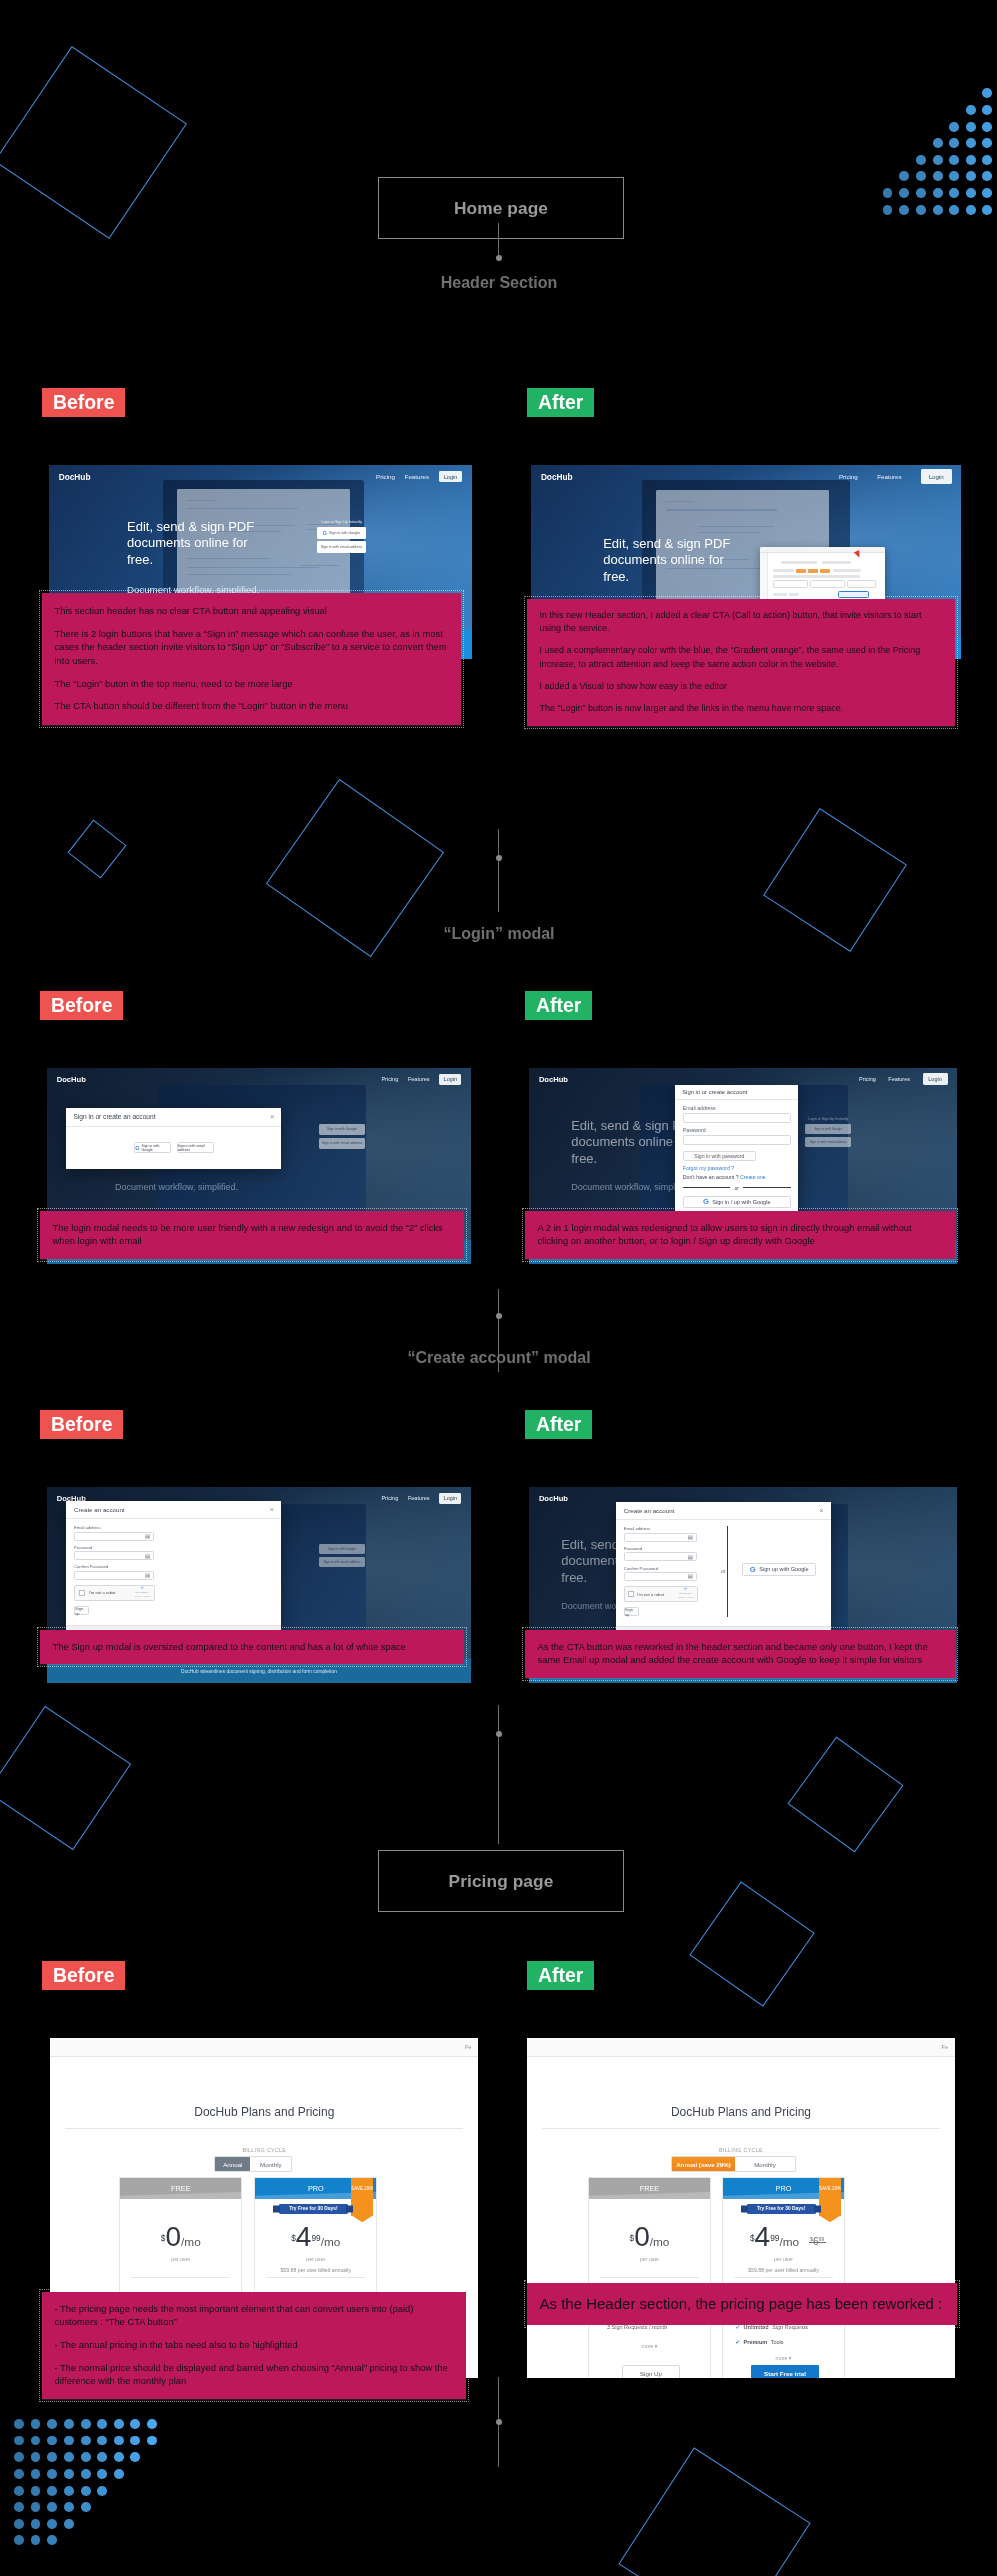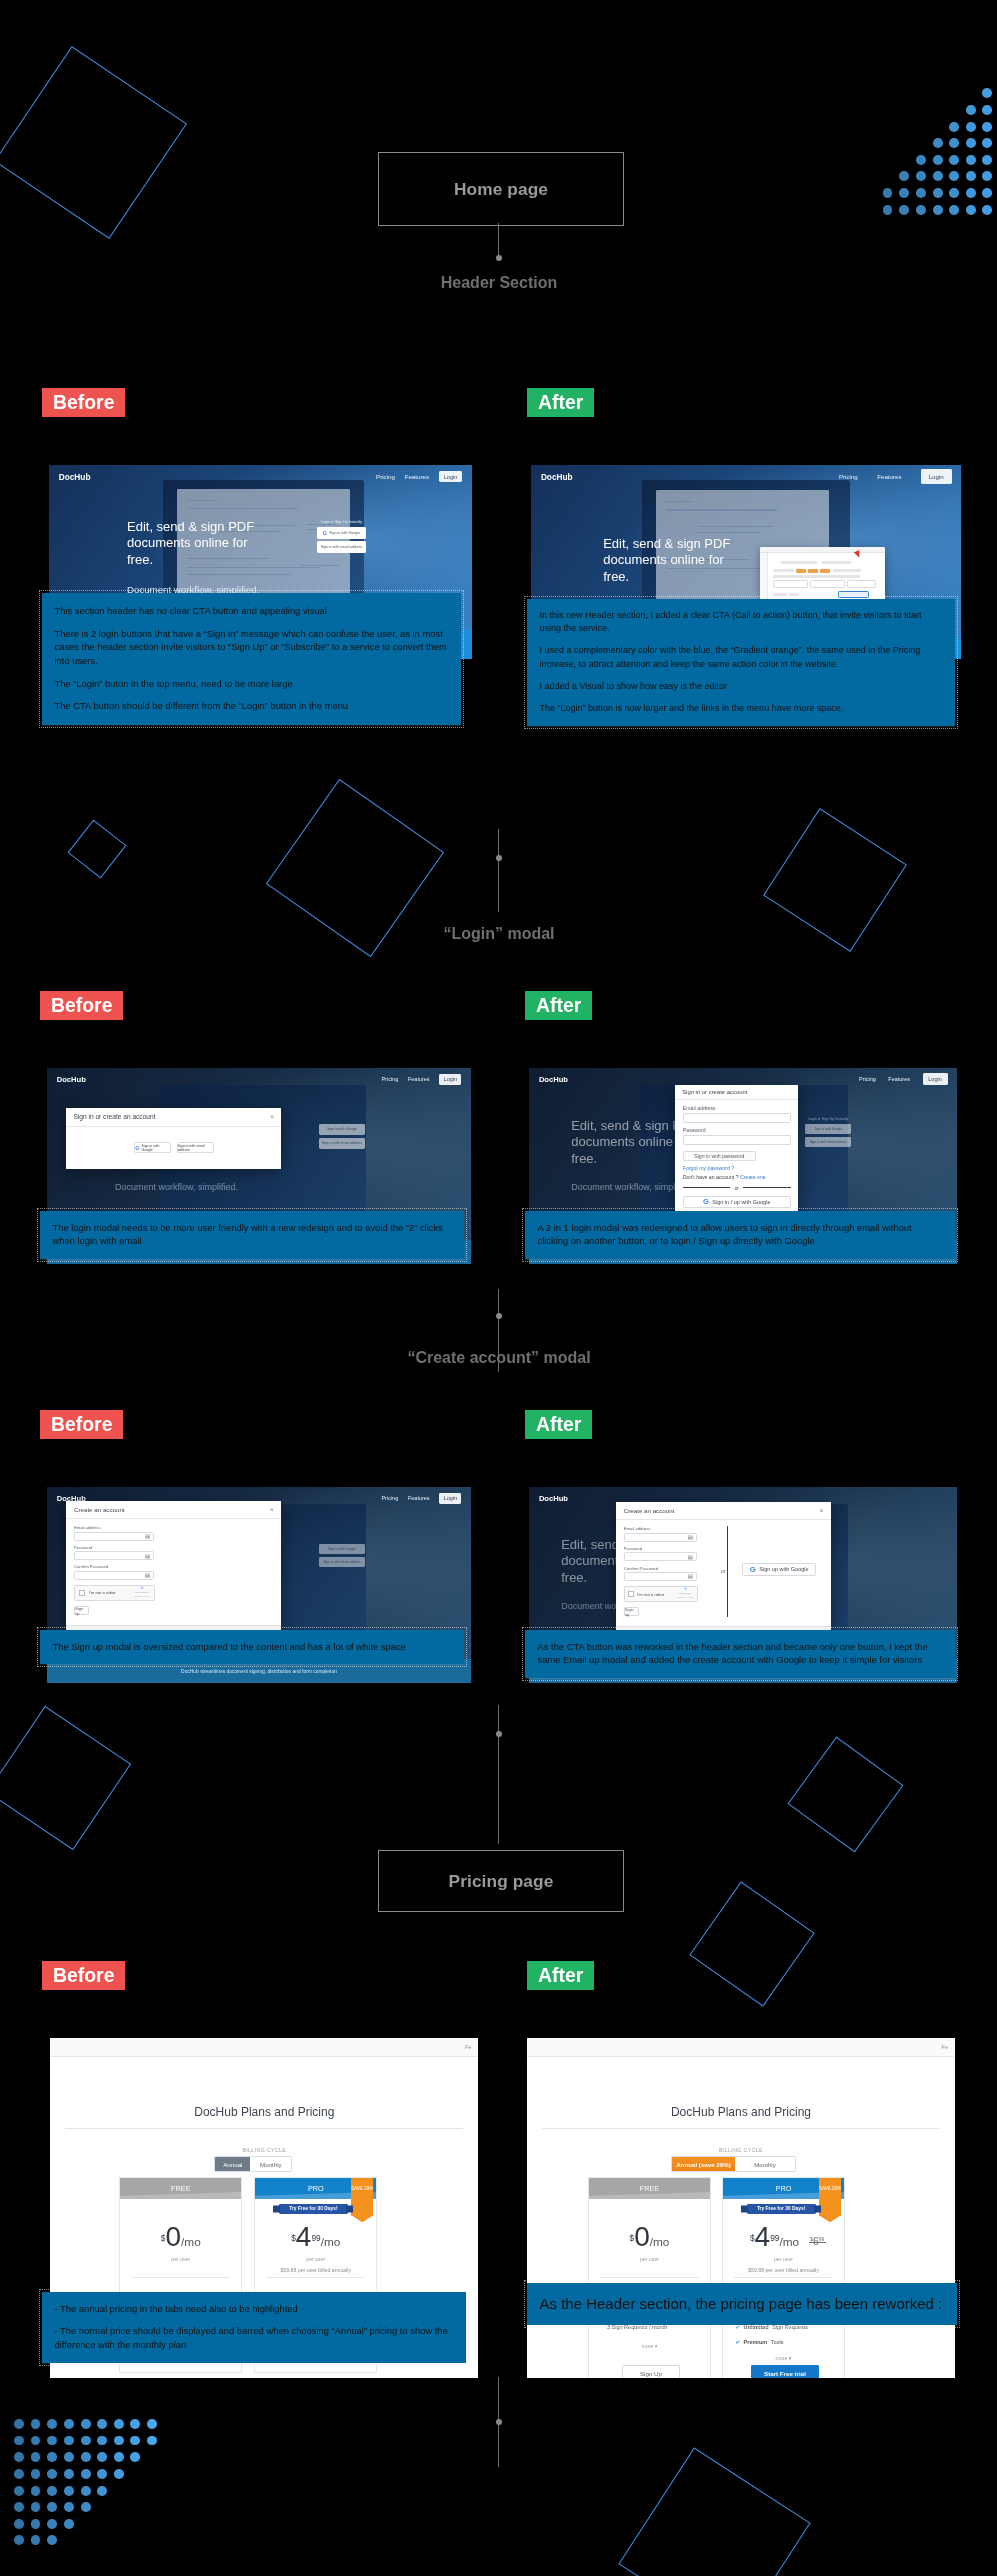--- a/index.html
+++ b/index.html
@@ -143,21 +143,21 @@
   .feat .dim{ color:#9aa0a6; }
   .more{ position:absolute; width:100%; text-align:center; color:#9aa0a6; }
   .plan-cta{ position:absolute; display:flex; align-items:center; justify-content:center; border-radius:1.4px;}
   .plan-cta.outline{ border:0.7px solid #d6d9de; color:#5a6069; background:#fff;}
   .plan-cta.solid{ background:#1477c9; color:#fff; font-weight:bold;}
   .strike{ position:absolute; color:#6b7178; }
   .strike .bar{ position:absolute; left:-1.4px; right:-1.4px; top:52%; height:0.7px; background:#6b7178; }
 
   
   .note{
-    position:absolute; background:#0369a1; color:#111;
+    position:absolute; background:#be185d; color:#111;
     box-shadow:0 1.4px 0 rgba(255,255,255,.12);
     outline:1.4px dotted rgba(255,255,255,.55); outline-offset:2.1px;
   }
   .note p{ margin:0; line-height:1.45; }
   .note p + p { margin-top:9px; }
 </style>
 </head>
 <body>
 
 <div class="page">
@@ -271,21 +271,21 @@
       <div class="dot" style="position: absolute; width: 9.7px; height: 9.7px; left: 67px; top: 83px; opacity: 0.84;"></div>
       <div class="dot" style="position: absolute; width: 9.7px; height: 9.7px; left: 0px; top: 100px; opacity: 0.69;"></div>
       <div class="dot" style="position: absolute; width: 9.7px; height: 9.7px; left: 16.6px; top: 100px; opacity: 0.73;"></div>
       <div class="dot" style="position: absolute; width: 9.7px; height: 9.7px; left: 33px; top: 100px; opacity: 0.77;"></div>
       <div class="dot" style="position: absolute; width: 9.7px; height: 9.7px; left: 50px; top: 100px; opacity: 0.81;"></div>
       <div class="dot" style="position: absolute; width: 9.7px; height: 9.7px; left: 0px; top: 116px; opacity: 0.69;"></div>
       <div class="dot" style="position: absolute; width: 9.7px; height: 9.7px; left: 16.6px; top: 116px; opacity: 0.73;"></div>
       <div class="dot" style="position: absolute; width: 9.7px; height: 9.7px; left: 33px; top: 116px; opacity: 0.77;"></div>
     </div>
 
-  <div class="page-title-box" style="left:378px; top:152px; width:246px; height:74px;align-items:center;">
+  <div class="page-title-box" style="left:378px; top:177px; width:246px; height:62px;align-items:center;">
     <span>Home page</span>
   </div>
   <div class="connector" style="top:223px; height:35px;"></div>
   <div class="conn-dot" style="top:255px;"></div>
   <div class="sub-title" style="top:274px;">Header Section</div>
 
   <div class="panel" style="left:42px; top:388px; width:437px;">
     <div class="badge before">
       <span>Before</span>
     </div>
@@ -770,20 +770,21 @@
             <span class="chk">✔</span>
               <span>Premium Tools</span>
           </div>
           <div class="more" style="top:177px; font-size:5.2px;">more ▾</div>
         </div>
       </div>
     </div>
 
     <div class="note" style="left:0px; top:331px; width:424px; padding:9.7px 12.5px 11px; font-size:9.4px;">
       <div class="tight">
+        <p>- The pricing page needs the most important element that can convert users into (paid) customers : “The CTA button”</p>
         <p>- The annual pricing in the tabs need also to be highlighted</p>
         <p>- The normal price should be displayed and barred when choosing “Annual” pricing to show the difference with the monthly plan</p>
       </div>
     </div>
   </div>
 
   <div class="panel" style="left:527px; top:1961px; width:447px;">
     <div class="badge after">
       <span>After</span>
     </div>

